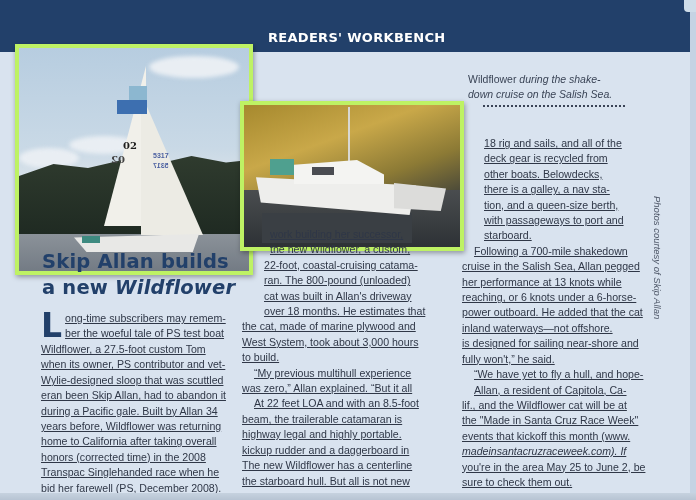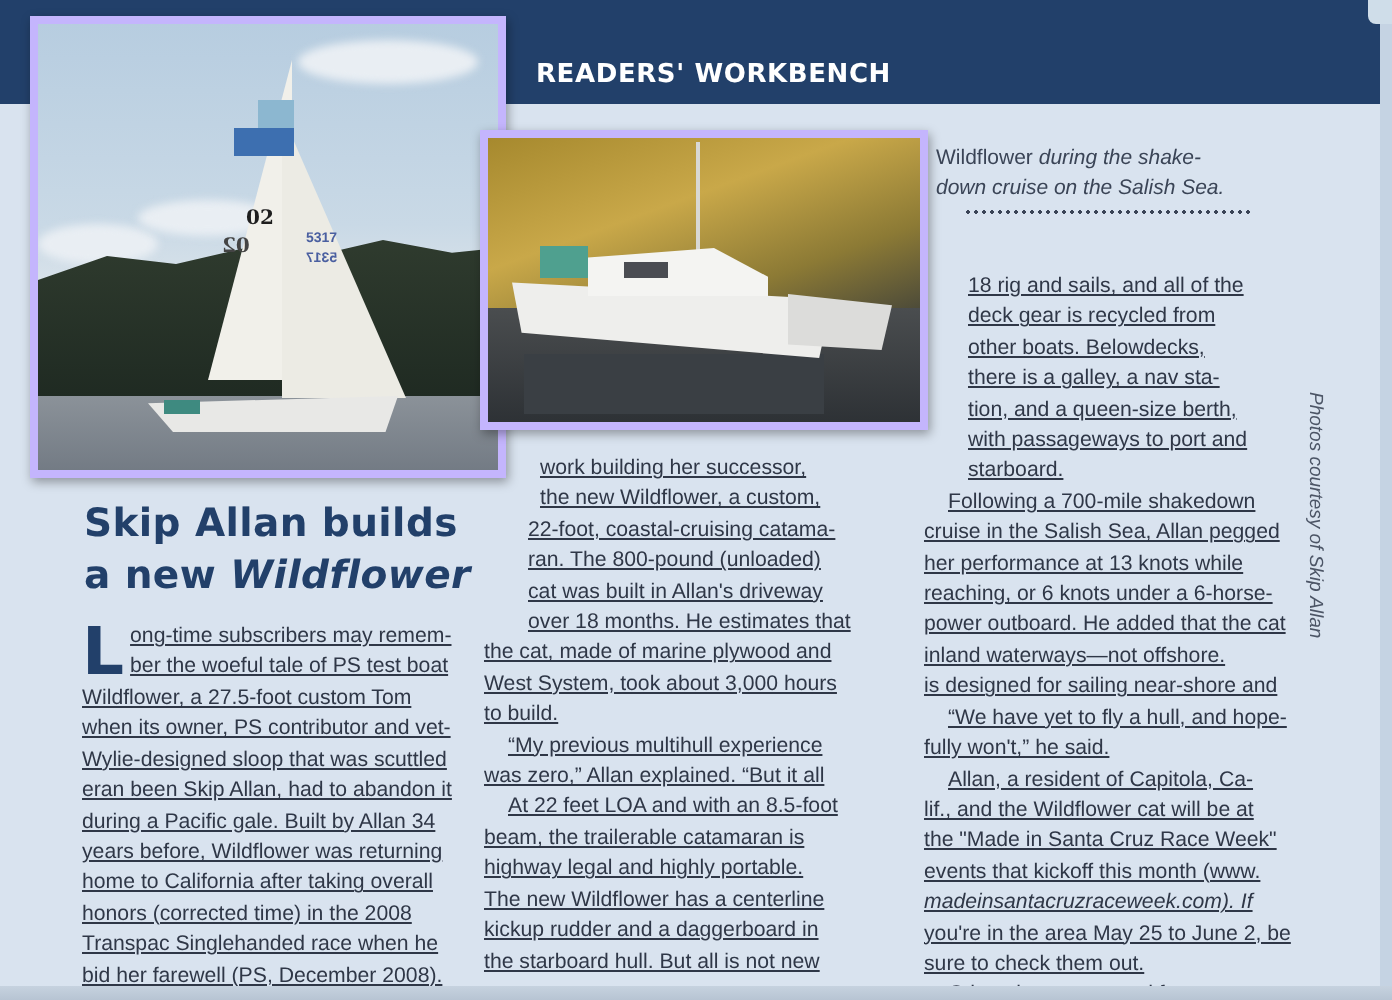--- a/index.html
+++ b/index.html
@@ -27,22 +27,23 @@
     position: absolute; left: 684px; top: 0; width: 12px; height: 12px;
     background: #cfdde9; border-radius: 0 0 0 4px;
   }
   .bottom-shadow {
     position: absolute; left: 0; top: 493px; width: 696px; height: 7px;
     background: linear-gradient(#c6d2df, #b7c4d3);
   }
 
   
   .photo {
-    position: absolute; background: #c4b5fd; padding: 4px;
+    position: absolute; background: #bef264; padding: 4px;
     box-shadow: 1px 2px 5px rgba(0,0,0,0.35);
+    margin-top: 36px;
   }
   .photo-1 { left: 15px; top: 8px; width: 238px; height: 231px; }
   .photo-2 { left: 240px; top: 65px; width: 224px; height: 150px; }
   .photo-inner { width: 100%; height: 100%; position: relative; overflow: hidden; }
 
   
   .p1-sky { position: absolute; inset: 0; background: linear-gradient(#b7cde0 0%, #c9d9e6 45%, #dae3ea 60%); }
   .p1-cloud { position: absolute; background: #e9eef3; border-radius: 50%; filter: blur(2px); }
   .p1-trees { position: absolute; left: 0; top: 108px; width: 100%; height: 80px;
     background: linear-gradient(#2f3b2e, #1f2a22); clip-path: polygon(0 25%, 15% 10%, 30% 15%, 45% 5%, 60% 10%, 75% 0, 90% 8%, 100% 5%, 100% 100%, 0 100%); }
@@ -189,43 +190,43 @@
   <span class="line" style="padding-left:22px">cat was built in Allan's driveway</span>
   <span class="line" style="padding-left:22px">over 18 months. He estimates that</span>
   <span class="line">the cat, made of marine plywood and</span>
   <span class="line">West System, took about 3,000 hours</span>
   <span class="line">to build.</span>
   <span class="line" style="padding-left:12px">“My previous multihull experience</span>
   <span class="line">was zero,” Allan explained. “But it all</span>
   <span class="line" style="padding-left:12px">At 22 feet LOA and with an 8.5-foot</span>
   <span class="line">beam, the trailerable catamaran is</span>
   <span class="line">highway legal and highly portable.</span>
+  <span class="line">kickup rudder and a daggerboard in</span>
   <span class="line">The new Wildflower has a centerline</span>
-  <span class="line">kickup rudder and a daggerboard in</span>
   <span class="line">the starboard hull. But all is not new</span>
 
 </div>
 
 <div class="col col3">
   <span class="line" style="padding-left:22px">18 rig and sails, and all of the</span>
   <span class="line" style="padding-left:22px">deck gear is recycled from</span>
   <span class="line" style="padding-left:22px">other boats. Belowdecks,</span>
   <span class="line" style="padding-left:22px">there is a galley, a nav sta-</span>
   <span class="line" style="padding-left:22px">tion, and a queen-size berth,</span>
   <span class="line" style="padding-left:22px">with passageways to port and</span>
   <span class="line" style="padding-left:22px">starboard.</span>
   <span class="line" style="padding-left:12px">Following a 700-mile shakedown</span>
   <span class="line">cruise in the Salish Sea, Allan pegged</span>
   <span class="line">her performance at 13 knots while</span>
   <span class="line">reaching, or 6 knots under a 6-horse-</span>
   <span class="line">power outboard. He added that the cat</span>
   <span class="line">inland waterways—not offshore.</span>
   <span class="line">is designed for sailing near-shore and</span>
+  <span class="line">fully won't,” he said.</span>
   <span class="line" style="padding-left:12px">“We have yet to fly a hull, and hope-</span>
-  <span class="line">fully won't,” he said.</span>
   <span class="line" style="padding-left:12px">Allan, a resident of Capitola, Ca-</span>
   <span class="line">lif., and the Wildflower cat will be at</span>
   <span class="line">the "Made in Santa Cruz Race Week"</span>
   <span class="line">events that kickoff this month (www.</span>
   <span class="line" style="font-style:italic">madeinsantacruzraceweek.com). If</span>
   <span class="line">you're in the area May 25 to June 2, be</span>
   <span class="line">sure to check them out.</span>
   <span class="line" style="padding-left:12px">Otherwise, stay tuned for a more</span>
 
 </div>

